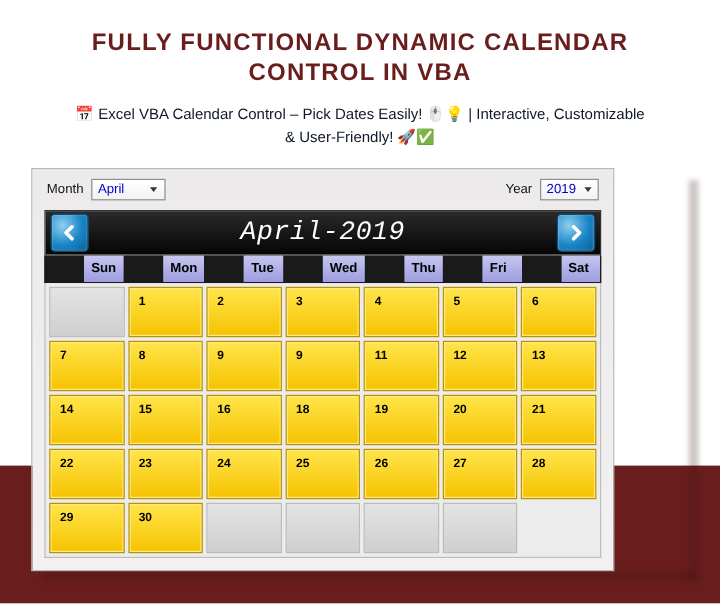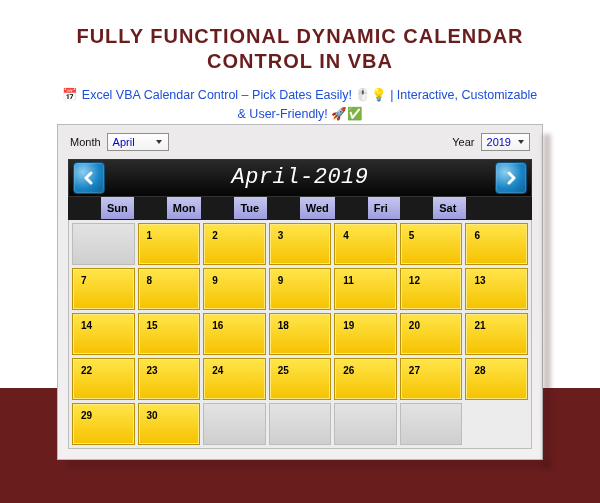--- a/index.html
+++ b/index.html
@@ -1,23 +1,23 @@
 <!DOCTYPE html>
 <html><head>
 <meta charset="utf-8">
 <style>
   * { box-sizing: border-box; margin: 0; padding: 0; }
   html, body { width: 600px; height: 503px; overflow: hidden; font-family: Arial, Helvetica, sans-serif; }
   .stage { position: relative; width: 600px; height: 503px; background: #fff; }
   .bg-band { position: absolute; left: 0; right: 0; bottom: 0; height: 115px; background: #6a1d1d; }
 
   .title { color: #6a1d1d; font-weight: 800; letter-spacing: 1px; text-align: center; font-size: 20px; padding: 24px 30px 2px 30px; line-height: 1.25; }
-  .subtitle { color: #1d4ed8; font-size: 12.5px; text-align: center; padding: 10px 60px 0 60px; line-height: 1.5; }
+  .subtitle { color: #0f172a; font-size: 12.5px; text-align: center; padding: 10px 60px 16px 60px; line-height: 1.5; }
 
-  .panel-wrap { position: relative; width: 486px; margin: 0 auto; }
+  .panel-wrap { position: relative; width: 548px; margin: 0 auto; }
   .panel-wrap::after { content: ""; position: absolute; right: -8px; top: 10px; bottom: -8px; width: 8px; background: rgba(60,20,20,0.25); filter: blur(2px); }
   .panel-wrap::before { content: ""; position: absolute; left: 10px; right: -8px; bottom: -8px; height: 8px; background: rgba(60,20,20,0.25); filter: blur(2px); }
 
   .panel { position: relative; width: 486px; background: linear-gradient(#eceaea,#f2f0f0); border: 1px solid #b9b9b9; padding: 6px 10px 10px 10px; }
 
   .topbar { display: flex; align-items: center; gap: 6px; font-size: 11px; color: #111; padding: 2px 2px 8px 2px; }
   .topbar .spacer { flex: 1; }
   .label { font-weight: 400; }
   .combo { position: relative; display: inline-flex; align-items: center; background: linear-gradient(#ffffff,#f2f2f2); border: 1px solid #8f8f8f; height: 18px; font-size: 11px; padding: 0 18px 0 5px; min-width: 62px; }
   .combo.year { min-width: 46px; }
@@ -81,20 +81,21 @@
             <path d="M5 2 L10 7 L5 12" stroke="#ffffff" stroke-width="3" fill="none" stroke-linecap="round" stroke-linejoin="round"></path>
           </svg>
         </div>
       </div>
 
       <div class="dow" id="dow-row">
           <div>Sun</div>
           <div>Mon</div>
           <div>Tue</div>
           <div>Wed</div>
+          <div>Thu</div>
           <div>Fri</div>
           <div>Sat</div>
         </div>
 
       <div class="grid" id="day-grid">
           <div class="cell out"></div>
           <div class="cell in">
             <span class="num">1</span>
           </div>
           <div class="cell in">

